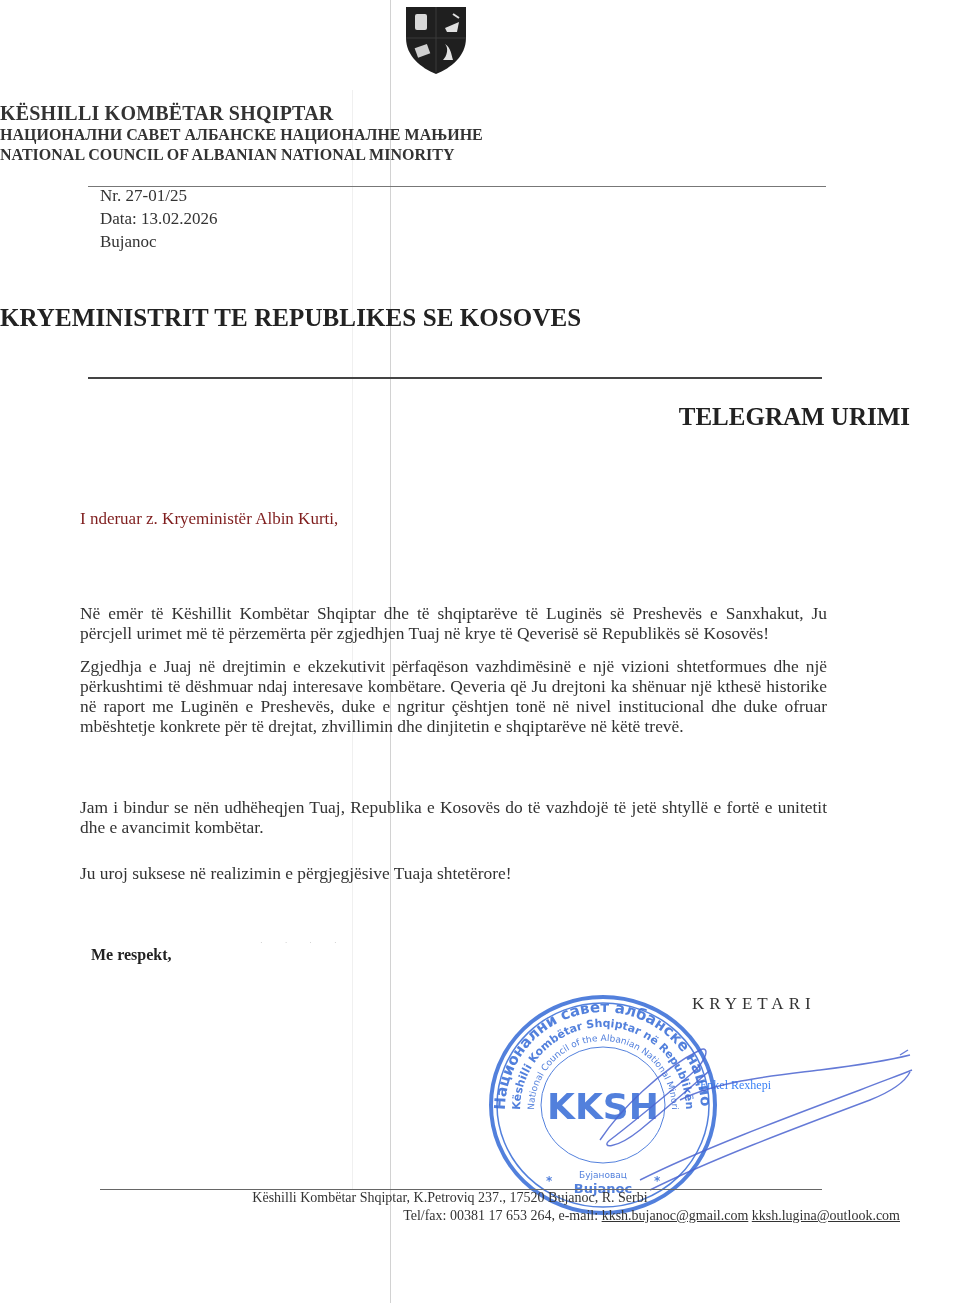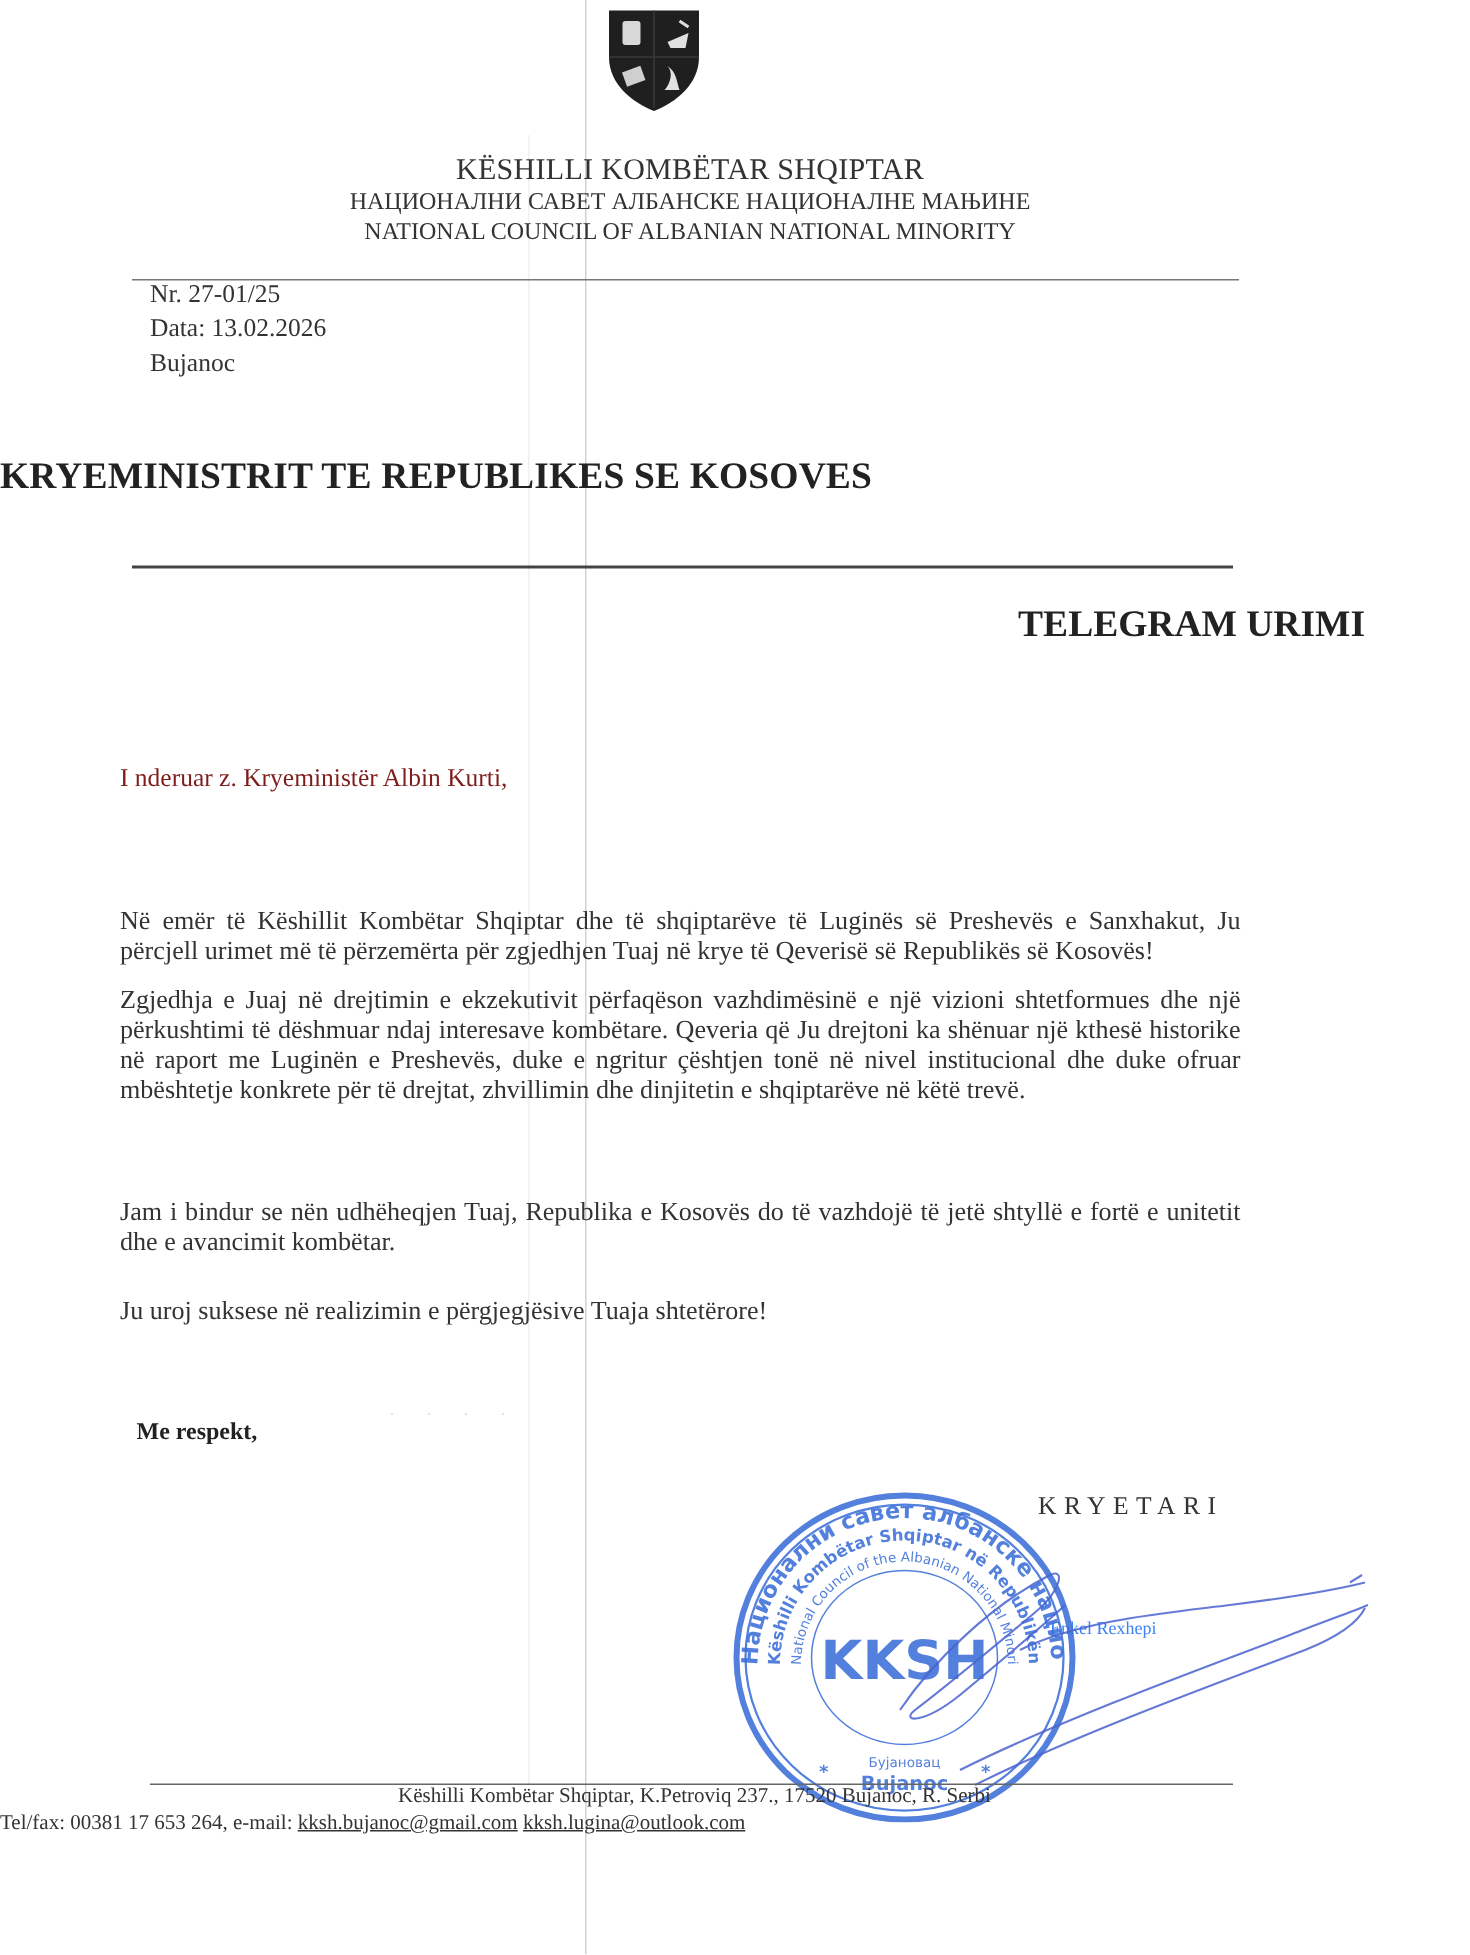--- a/index.html
+++ b/index.html
@@ -1,21 +1,21 @@
 <!DOCTYPE html>
 <html><head>
 <meta charset="utf-8">
 <style>
   html, body { margin: 0; padding: 0; background: #ffffff; }
   body { width: 980px; height: 1303px; position: relative; overflow: hidden;
          font-family: "Liberation Serif", "DejaVu Serif", serif; color: #2b2b2b; }
   .fold-line { position: absolute; left: 390px; top: 0; width: 1px; height: 1303px; background: #d2d2d2; }
   .fold-line2 { position: absolute; left: 352px; top: 90px; width: 1px; height: 1100px; background: #f0f0f0; }
   .crest { position: absolute; left: 403px; top: 4px; width: 66px; height: 72px; }
-  .hdr { position: absolute; left: 0; width: 920px; text-align: center; line-height: 20px; }
+  .hdr { position: absolute; left: 0; width: 920px; line-height: 20px; font-weight: bold; }
   .hdr1 { top: 103px; font-size: 20px; letter-spacing: 0.2px; color: #333; }
   .hdr2 { top: 125px; font-size: 16px; color: #333; }
   .hdr3 { top: 145px; font-size: 16px; color: #333; }
   .hr { position: absolute; height: 1px; background: #555; }
   .hr1 { left: 88px; top: 186px; width: 738px; background: #777; }
   .hr2 { left: 88px; top: 377px; width: 734px; height: 2px; background: #444; }
   .hr3 { left: 100px; top: 1189px; width: 722px; background: #666; }
   .meta { position: absolute; left: 100px; top: 184px; font-size: 17px; line-height: 23px; color: #333; }
   .recipient { position: absolute; left: 0; top: 304px; width: 910px; text-align: left;
                font-weight: bold; font-size: 25px; color: #222; letter-spacing: 0.1px; }
@@ -26,22 +26,22 @@
           text-align: justify; color: #333; }
   .p1 { top: 559px; margin-top: 44px; }
   .p2 { top: 656px; }
   .p3 { top: 797px; }
   .p4 { top: 863px; }
   .closing { position: absolute; left: 80px; top: 946px; font-size: 16px; font-weight: bold; color: #222; margin-left: 11px; }
   .role { position: absolute; left: 692px; top: 994px; font-size: 17px; letter-spacing: 5px; color: #333; }
   .signer { position: absolute; left: 700px; top: 1078px; font-size: 12px; color: #3b82f6; }
   .stamp { position: absolute; left: 468px; top: 985px; width: 270px; height: 230px; }
   .sig { position: absolute; left: 560px; top: 1030px; width: 420px; height: 180px; }
-  .footer1 { position: absolute; left: 0; top: 1190px; width: 900px; text-align: center; font-size: 14px; color: #333; padding-left: 13px; }
-  .footer2 { position: absolute; left: 0; top: 1208px; width: 900px; text-align: left; font-size: 14px; color: #333; }
+  .footer1 { position: absolute; left: 0; top: 1190px; width: 900px; text-align: center; font-size: 14px; color: #333; }
+  .footer2 { position: absolute; left: 0; top: 1208px; width: 900px; text-align: right; font-size: 14px; color: #333; }
   .footer2 .link { text-decoration: underline; }
   .dots { position: absolute; left: 260px; top: 938px; font-size: 8px; color: #bbb; letter-spacing: 10px; }
 </style>
 </head>
 <body>
 
 <div class="fold-line"></div>
 <div class="fold-line2"></div>
 
 <svg class="crest" viewBox="0 0 66 72">

